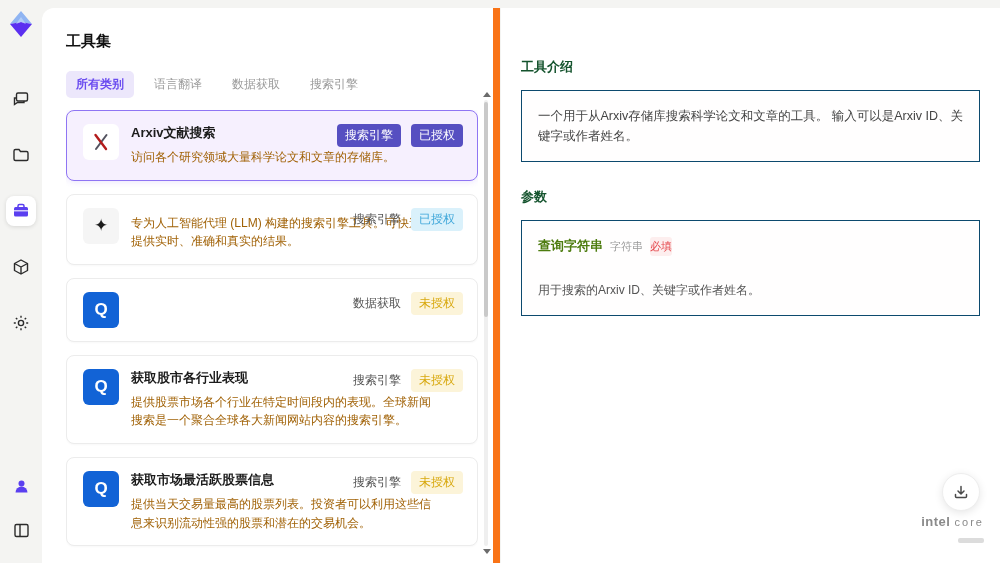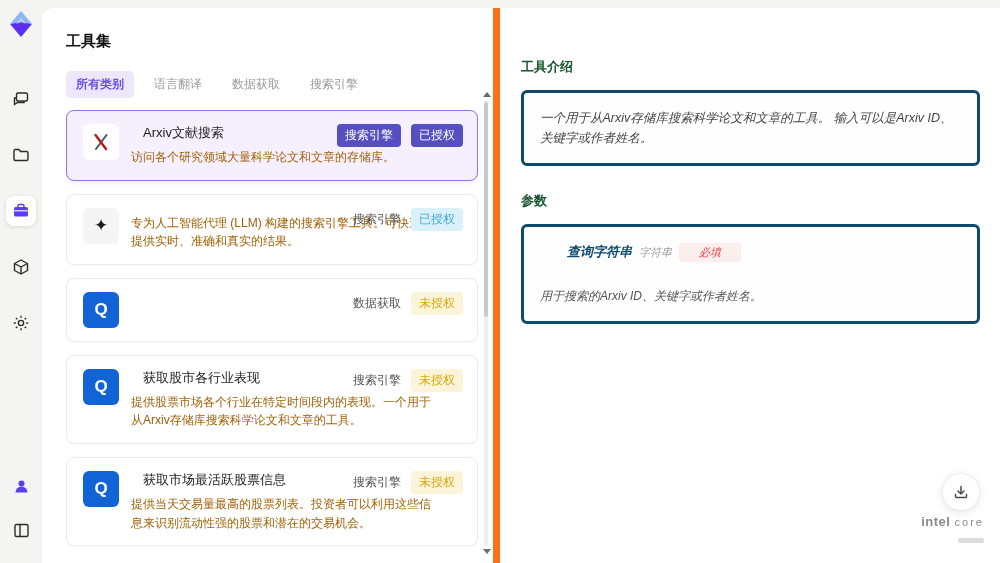--- a/index.html
+++ b/index.html
@@ -27,47 +27,47 @@
   .card { position:relative; flex:0 0 auto; border:1px solid #ececec; border-radius:8px; background:#fff;
           padding:13px 16px; display:flex; gap:12px; cursor:pointer; box-shadow:0 1px 2px rgba(0,0,0,.03); }
   .card.selected { background:#f6f0fe; border:1.5px solid #8f75f3; box-shadow:0 1px 6px rgba(120,80,240,.15); }
   .tool-icon { flex:0 0 36px; width:36px; height:36px; border-radius:6px; background:#f5f5f5;
                display:flex; align-items:center; justify-content:center; overflow:hidden; }
   .tool-icon.white { background:#ffffff; }
   .tool-icon.blue { background:#1263d6; }
   .tool-icon .q { color:#fff; font-weight:bold; font-size:17px; font-family:"Liberation Sans",sans-serif; }
   .tool-icon .sparkle { color:#1b1b1b; font-size:17px; }
   .tool-text { width:300px; }
-  .tool-name { font-size:13px; font-weight:normal; color:#1c1c1c;margin-left:12px; }
+  .tool-name { font-size:13px; font-weight:bold; color:#1c1c1c; }
   .tool-desc { margin-top:6px; font-size:12px; line-height:1.55; color:#a16207; }
   .card-badges { position:absolute; right:14px; top:13px; display:flex; align-items:center; gap:10px; }
   .cat-plain { font-size:12px; color:#555; }
   .pill { font-size:12px; padding:3px 8px; border-radius:4px; white-space:nowrap; }
   .pill.purple { background:#564fc1; color:#ffffff; }
   .pill.cyan { background:#daf1fb; color:#41a8da; }
   .pill.yellow { background:#fcf4d9; color:#d8a80e; }
 
   
   .sbar { position:absolute; left:441px; top:84px; width:6px; height:462px; }
   .sbar .track { position:absolute; left:1px; top:8px; width:4px; height:446px; background:#efefef; border-radius:2px; }
   .sbar .thumb { position:absolute; left:1px; top:10px; width:4px; height:215px; background:#c9c9c9; border-radius:2px; cursor:pointer; }
   .sbar .arrow { position:absolute; left:0; width:0; height:0; border-left:4px solid transparent; border-right:4px solid transparent; cursor:pointer; }
   .sbar .up { top:0; border-bottom:5px solid #6b6b6b; }
   .sbar .down { bottom:0; border-top:5px solid #6b6b6b; }
 
   
   .detail-panel { position:absolute; left:501px; top:8px; width:499px; height:555px; background:#ffffff; padding:24px 20px 0 20px; }
   .detail-title { font-size:15px; font-weight:bold; color:#111; }
   .section-h { font-size:13px; font-weight:bold; color:#14532d; margin-top:26px; }
-  .info-box { margin-top:14px; border:3px solid #0c4a6e; border-radius:6px; background:#fffefe;
-              padding:15px 16px; font-size:12.5px; color:#444; line-height:1.6;font-style:italic; }
+  .info-box { margin-top:14px; border:1px solid #0c4a6e; border-radius:0; background:#fffefe;
+              padding:15px 16px; font-size:12.5px; color:#444; line-height:1.6; }
   .param-head { display:flex; align-items:center; gap:7px; }
-  .param-name { font-size:13px; font-weight:bold; color:#0c4a6e;margin-left:27px; }
+  .param-name { font-size:13px; font-weight:bold; color:#4d7c0f; }
   .param-type { font-size:11px; color:#9a9a9a; }
-  .param-req { font-size:11px; color:#e5484d; background:#fdeeee; padding:1px 20px; border-radius:3px; }
+  .param-req { font-size:11px; color:#e5484d; background:#fdeeee; padding:1px 0; border-radius:3px; }
   .param-desc { margin-top:24px; font-size:12px; color:#555; }
 
   
   .fab { position:absolute; right:20px; bottom:52px; width:38px; height:38px; border-radius:50%;
          background:#ffffff; border:1px solid #eeeeee; box-shadow:0 2px 8px rgba(0,0,0,.10);
          display:flex; align-items:center; justify-content:center; cursor:pointer; }
   .brand { position:absolute; right:16px; bottom:16px; text-align:right; color:#8a8a8a; }
   .brand .line1 { font-size:13px; letter-spacing:.5px; }
   .brand .intel { font-weight:bold; text-transform:lowercase; }
   .brand .core { font-weight:normal; letter-spacing:2px; font-size:11px; }
@@ -203,21 +203,21 @@
           <span class="pill yellow">未授权</span>
         </div>
       </div>
 
       <div class="card">
         <div class="tool-icon blue">
             <span class="q">Q</span>
           </div>
         <div class="tool-text">
           <div class="tool-name">获取股市各行业表现</div>
-          <div class="tool-desc">提供股票市场各个行业在特定时间段内的表现。一个用于从Arxiv存储库搜索科学论文和文章的工具。</div>
+          <div class="tool-desc">提供股票市场各个行业在特定时间段内的表现。全球新闻搜索是一个聚合全球各大新闻网站内容的搜索引擎。</div>
         </div>
         <div class="card-badges">
           <span class="cat-plain">搜索引擎</span>
           <span class="pill yellow">未授权</span>
         </div>
       </div>
 
       <div class="card">
         <div class="tool-icon blue">
             <span class="q">Q</span>

